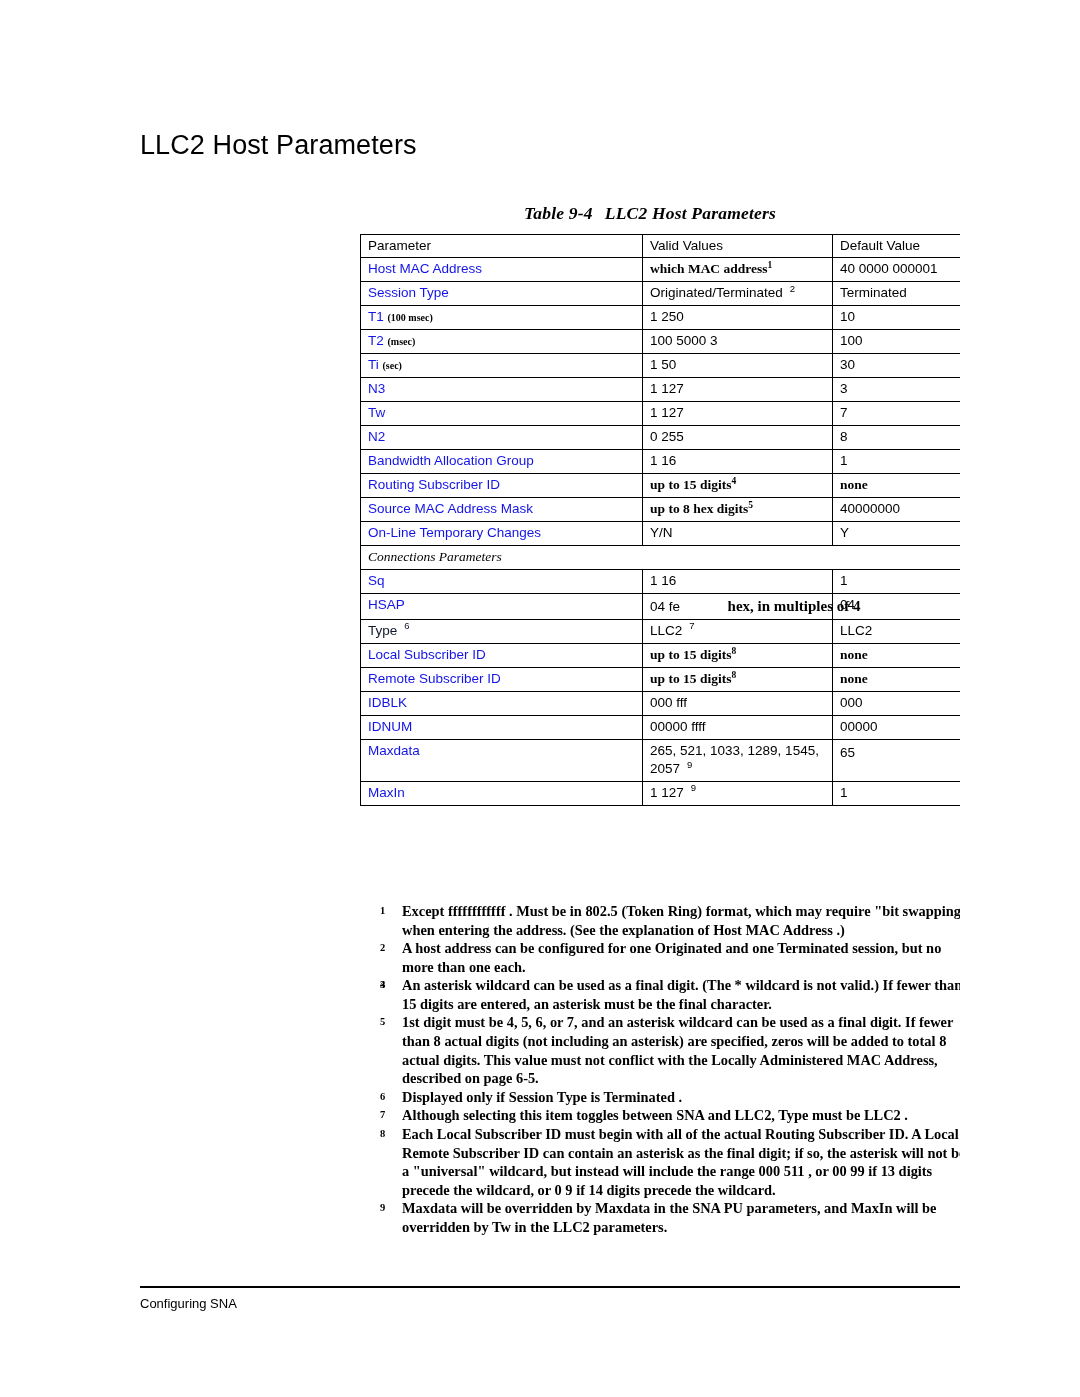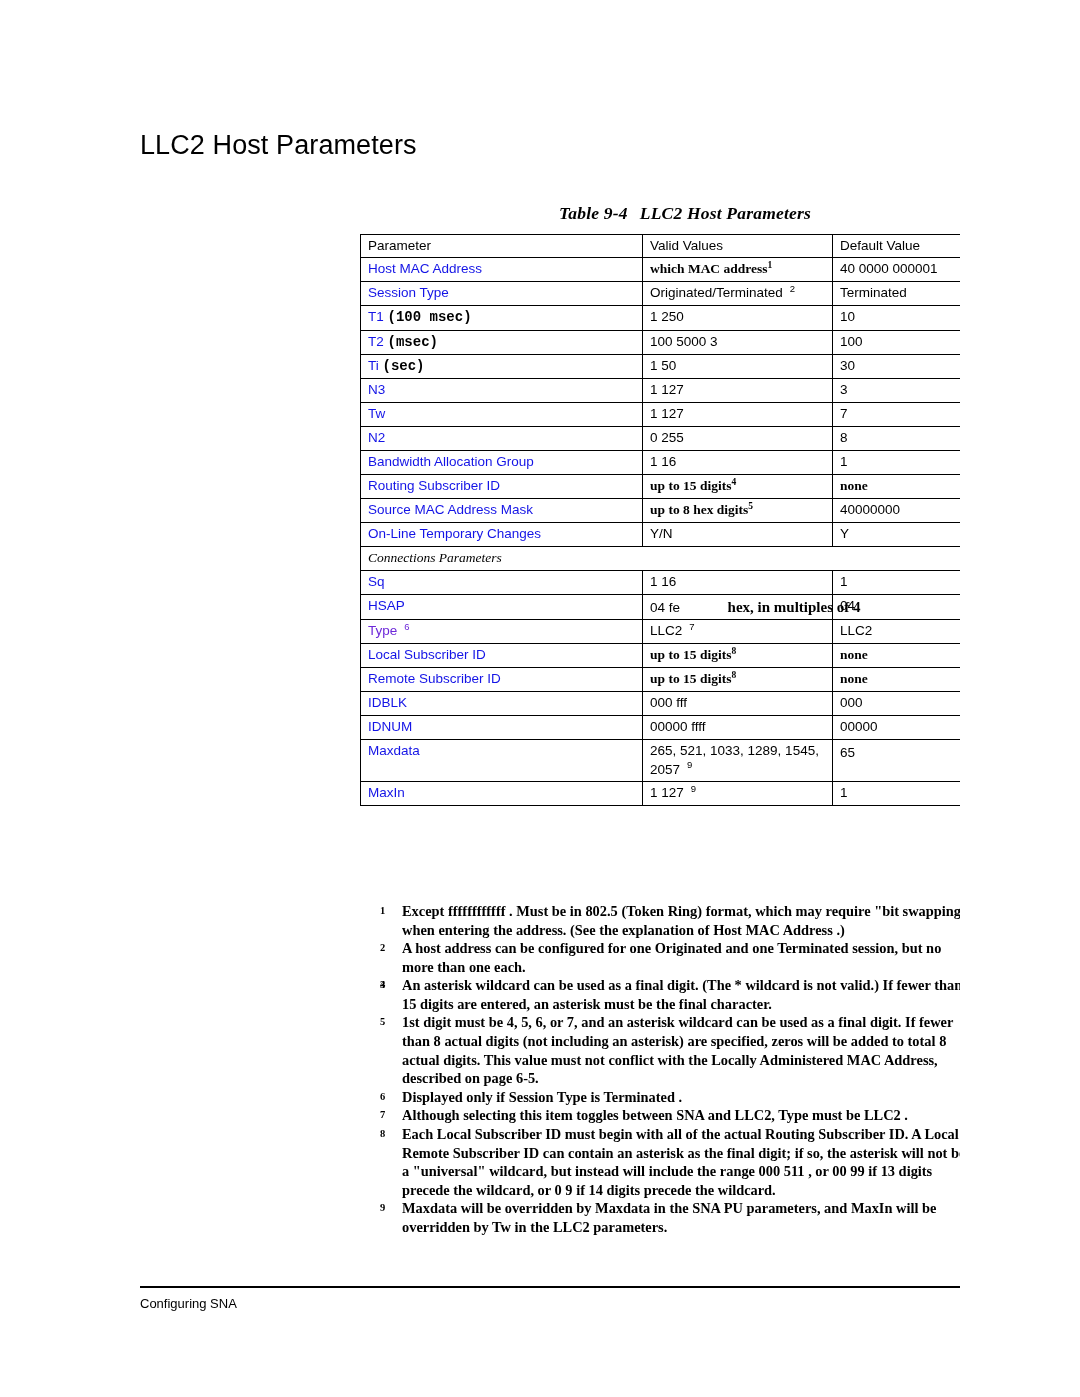--- a/index.html
+++ b/index.html
@@ -26,21 +26,21 @@
     font-size: 27px;
     font-weight: 400;
     letter-spacing: 0.1px;
     color: #000000;
     white-space: nowrap;
   }
 
   
   .table-caption {
     position: absolute;
-    left: 380px;
+    left: 345px;
     top: 203px;
     width: 610px;
     text-align: center;
     font-family: "Liberation Serif", serif;
     font-style: italic;
     font-weight: bold;
     font-size: 17.5px;
     letter-spacing: 0.2px;
     white-space: nowrap;
   }
@@ -82,26 +82,26 @@
     border-bottom-width: 2.6px;
   }
   tbody tr td { height: 17px; }
 
   
   .pname {
     color: #1414e6;
     font-family: "Liberation Sans", sans-serif;
     font-size: 13.5px;
   }
-  .pname.black { color: #6d28d9; }
+  .pname.black { color: #0f172a; }
   
   .pname .serif-b {
-    font-family: Liberation Mono, monospace;
-    font-weight: bold;
-    font-size: 14px;
+    font-family: Liberation Serif, serif;
+    font-weight: bold;
+    font-size: 10px;
     color: #000000;
   }
   
   .vsans {
     font-family: "Liberation Sans", sans-serif;
     font-size: 13.5px;
     color: #000000;
   }
   
   .vserif {

